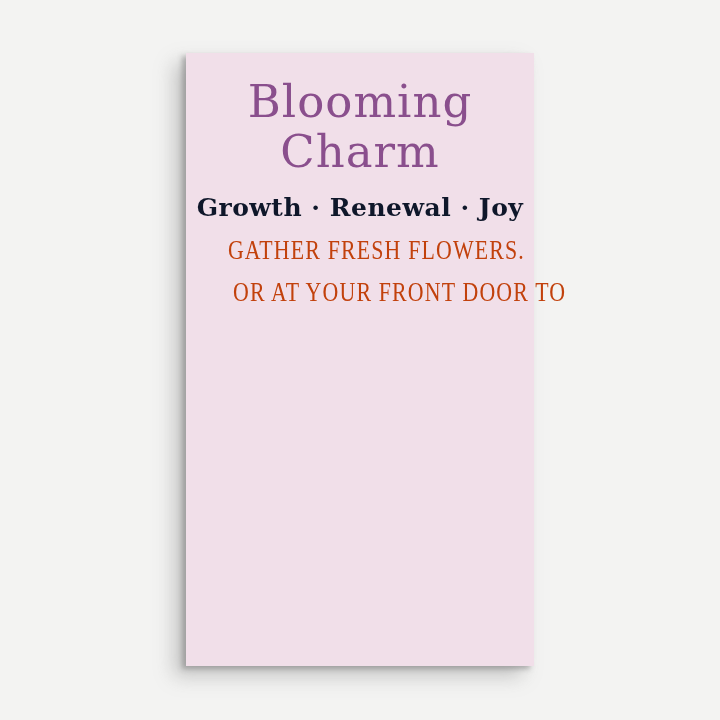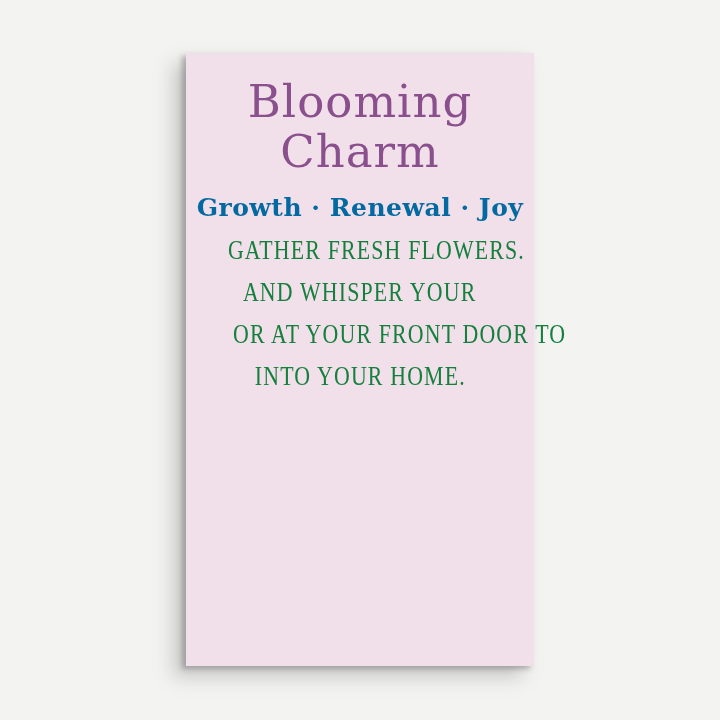--- a/index.html
+++ b/index.html
@@ -44,28 +44,28 @@
   }
   .card-subtitle {
     position: absolute;
     top: 140px;
     left: 0;
     width: 100%;
     font-family: "DejaVu Serif", serif;
     font-size: 25px;
     font-weight: 700;
     letter-spacing: 0.5px;
-    color: #0369a1;
+    color: #0f172a;
   }
   .card-instructions {
     position: absolute;
     top: 176px;
     left: 0;
     width: 100%;
-    color: #15803d;
+    color: #c2410c;
     text-decoration: underline;
   }
   .instruction-line {
     height: 42px;
     line-height: 42px;
     white-space: nowrap;
   }
   .instruction-line > span {
     display: inline-block;
     transform: scaleX(0.78);
@@ -79,19 +79,17 @@
 </head>
 <body>
 
 <div class="stage">
   <div class="card">
     <div class="card-inner">
       <div class="card-title">Blooming Charm</div>
       <div class="card-subtitle">Growth · Renewal · Joy</div>
       <div class="card-instructions">
         <div class="instruction-line"><span>GATHER FRESH FLOWERS.</span></div>
-        <div class="instruction-line"><span>AND WHISPER YOUR</span></div>
         <div class="instruction-line"><span>OR AT YOUR FRONT DOOR TO</span></div>
-        <div class="instruction-line"><span>INTO YOUR HOME.</span></div>
       </div>
     </div>
   </div>
 </div>
 
 </body></html>

